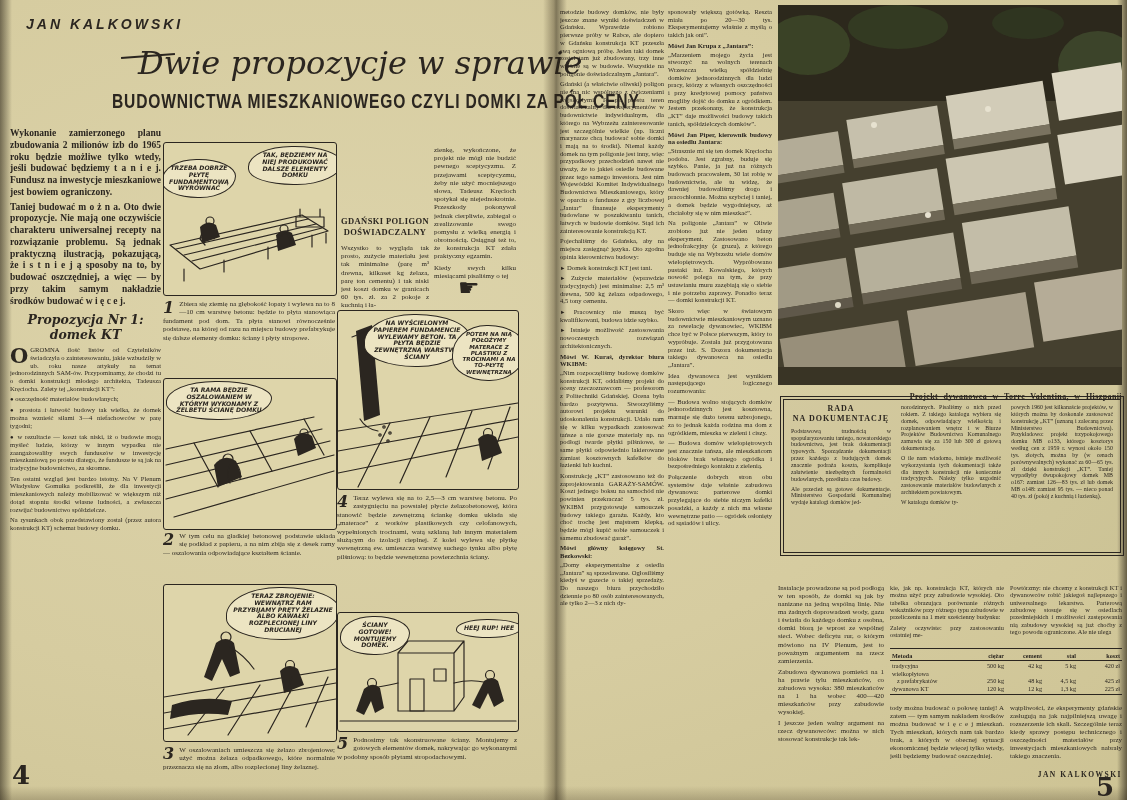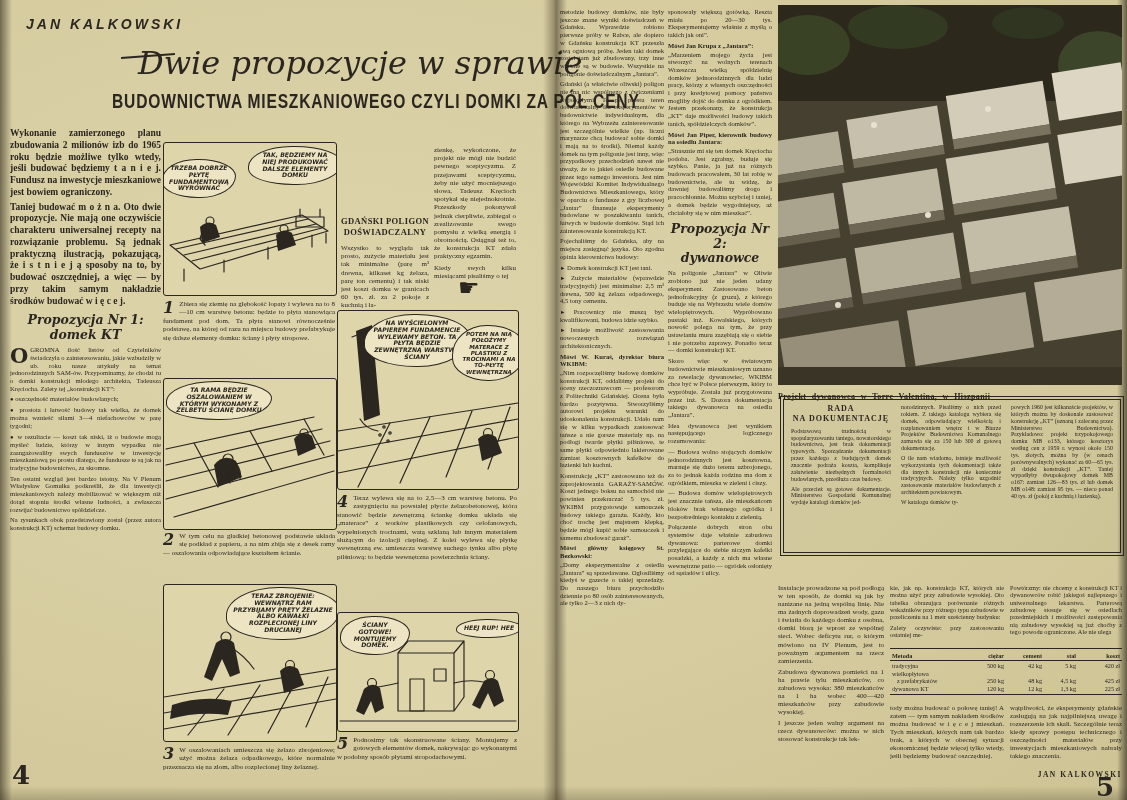--- a/index.html
+++ b/index.html
@@ -33,21 +33,21 @@
   .hand{font-family:"DejaVu Sans",sans-serif;font-size:24px;line-height:1;}
   .panel{position:absolute;border:1.6px solid #2b2620;background:#ded5aa;overflow:hidden;border-radius:3px;}
   .bubble{position:absolute;background:#ece4c2;border:1.1px solid #2b2620;
     border-radius:48% 52% 50% 50%/55% 45% 58% 42%;
     font-family:"DejaVu Sans",sans-serif;font-weight:700;font-style:italic;
     font-size:6.1px;line-height:1.12;text-align:center;padding:5px 6px;}
   .cap{font-size:7px;line-height:1.2;text-align:justify;overflow:hidden;}
   .capnum{float:left;font-family:"DejaVu Serif",serif;font-weight:700;font-style:italic;
     font-size:16px;line-height:.9;margin:1px 5px 0 0;}
   .pagenum{font-family:"DejaVu Serif",serif;font-weight:700;font-size:26px;}
-  .photo-cap{font-weight:700;font-size:8px;text-align:left;letter-spacing:.4px;word-spacing:3px;}
+  .photo-cap{font-weight:700;font-size:8px;text-align:right;letter-spacing:.4px;word-spacing:3px;}
   .rada-box{position:absolute;left:780px;top:396px;width:342px;height:158px;
     border:1.5px solid #2b2620;outline:1px solid #2b2620;outline-offset:-4px;background:rgba(0,0,0,0.02);}
   .rada-col{position:absolute;top:7px;font-size:5.9px;line-height:1.16;text-align:justify;overflow:hidden;height:144px;}
   .rada-title{font-weight:700;font-size:8px;text-align:center;letter-spacing:1px;line-height:1.3;margin-bottom:3px;}
   .cost-table{position:absolute;left:890px;top:648px;width:232px;font-size:6.2px;
     border-top:1.2px solid #2b2620;border-bottom:1.2px solid #2b2620;padding:1px 0 2px;}
   .trow{display:grid;grid-template-columns:78px 38px 38px 34px 44px;column-gap:0;}
   .thead{border-bottom:.8px solid #2b2620;padding:1px 0;font-weight:700;}
   .tcell{text-align:right;padding:1px 2px 0 0;}
   .tlabel{text-align:left;padding:1px 0 0 2px;}
@@ -205,24 +205,20 @@
   <p class="para say">Mówi główny księgowy St. Bezkowski:</p>
   <p class="para">„Domy eksperymentalne z osiedla „Jantara” są sprzedawane. Ogłosiliśmy kiedyś w gazecie o takiej sprzedaży. Do naszego biura przychodziło dziennie po 80 osób zainteresowanych, ale tylko 2—3 z nich dy-</p>
 </div>
 
 <div class="abs txt" style="left:668px;top:8px;width:104px;height:788px;">
   <p class="para">sponowały większą gotówką. Reszta miała po 20—30 tys. Eksperymentujemy właśnie z myślą o takich jak oni”.</p>
   <p class="para say">Mówi Jan Krupa z „Jantara”:</p>
   <p class="para">„Marzeniem mojego życia jest stworzyć na wolnych terenach Wrzeszcza wielką spółdzielnię domków jednorodzinnych dla ludzi pracy, którzy z własnych oszczędności i przy kredytowej pomocy państwa mogliby dojść do domku z ogródkiem. Jestem przekonany, że konstrukcja „KT” daje możliwości budowy takich tanich, spółdzielczych domków”.</p>
   <p class="para say">Mówi Jan Piper, kierownik budowy na osiedlu Jantara:</p>
   <p class="para">„Strasznie mi się ten domek Kręciocha podoba. Jest zgrabny, buduje się szybko. Panie, ja już na różnych budowach pracowałem, 30 lat robię w budownictwie, ale tu widzę, że dawniej budowaliśmy drogo i pracochłonnie. Można szybciej i taniej, a domek będzie wygodniejszy, aż chciałoby się w nim mieszkać”.</p>
-  <div class="prop-h">
-    <div>Propozycja Nr 2:</div>
-    <div>dywanowce</div>
-  </div>
   <p class="para">Na poligonie „Jantara” w Oliwie zrobiono już nie jeden udany eksperyment. Zastosowano beton jednofrakcyjny (z gruzu), z którego buduje się na Wybrzeżu wiele domów wielopiętrowych. Wypróbowano pustaki inż. Kowalskiego, których nowość polega na tym, że przy ustawianiu muru zazębiają się o siebie i nie potrzeba zaprawy. Ponadto teraz — domki konstrukcji KT.</p>
   <p class="para">Skoro więc w światowym budownictwie mieszkaniowym uznano za rewelację dywanowiec, WKIBM chce być w Polsce pierwszym, który to wypróbuje. Została już przygotowana przez inż. S. Dozora dokumentacja takiego dywanowca na osiedlu „Jantara”.</p>
   <p class="para">Idea dywanowca jest wynikiem następującego logicznego rozumowania:</p>
   <p class="para">— Budowa wolno stojących domków jednorodzinnych jest kosztowna, marnuje się dużo terenu uzbrojonego, za to jednak każda rodzina ma dom z ogródkiem, mieszka w zieleni i ciszy.</p>
   <p class="para">— Budowa domów wielopiętrowych jest znacznie tańsza, ale mieszkańcom bloków brak własnego ogródka i bezpośredniego kontaktu z zielenią.</p>
   <p class="para">Połączenie dobrych stron obu systemów daje właśnie zabudowa dywanowa: parterowe domki przylegające do siebie niczym kafelki posadzki, a każdy z nich ma własne wewnętrzne patio — ogródek osłonięty od sąsiadów i ulicy.</p>
 </div>
 
 <div class="abs" style="left:778px;top:5px;width:344px;height:380px;">
   <svg width="344" height="380" viewBox="0 0 344 380">

